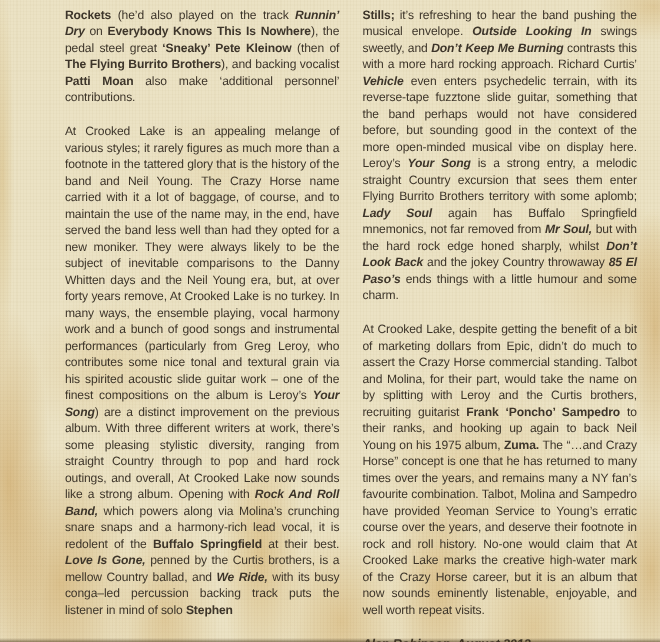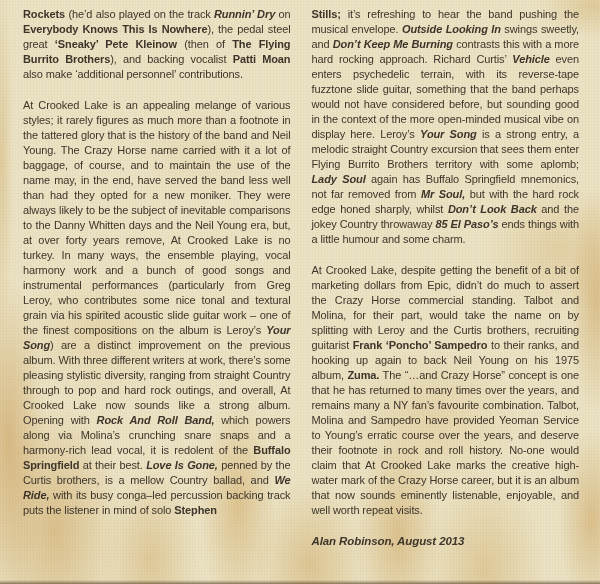--- a/index.html
+++ b/index.html
@@ -28,20 +28,21 @@
       radial-gradient(ellipse 80px 120px at 310px 565px, rgba(205,164,92,0.48), rgba(205,164,92,0) 70%),
       radial-gradient(ellipse 62px 140px at 398px 535px, rgba(203,160,86,0.50), rgba(203,160,86,0) 70%),
       radial-gradient(ellipse 85px 140px at 485px 570px, rgba(208,170,100,0.45), rgba(208,170,100,0) 70%),
       radial-gradient(ellipse 48px 130px at 592px 520px, rgba(200,156,82,0.50), rgba(200,156,82,0) 70%),
       radial-gradient(ellipse 38px 160px at 596px 300px, rgba(198,152,78,0.48), rgba(198,152,78,0) 70%),
       radial-gradient(ellipse 105px 95px at 558px 250px, rgba(210,172,104,0.35), rgba(210,172,104,0) 70%),
       radial-gradient(ellipse 130px 110px at 430px 420px, rgba(214,180,115,0.32), rgba(214,180,115,0) 70%),
       radial-gradient(ellipse 110px 90px at 95px 335px, rgba(214,180,115,0.28), rgba(214,180,115,0) 70%),
       radial-gradient(ellipse 90px 70px at 200px 150px, rgba(216,186,125,0.18), rgba(216,186,125,0) 70%),
       var(--paper);
+    padding-left: 36px;
   }
   .page::after {
     content: "";
     position: absolute;
     left: 0; right: 0; bottom: 0;
     height: 4px;
     background: linear-gradient(rgba(70,50,22,0), rgba(60,42,18,0.55));
     pointer-events: none;
   }
   .columns {

